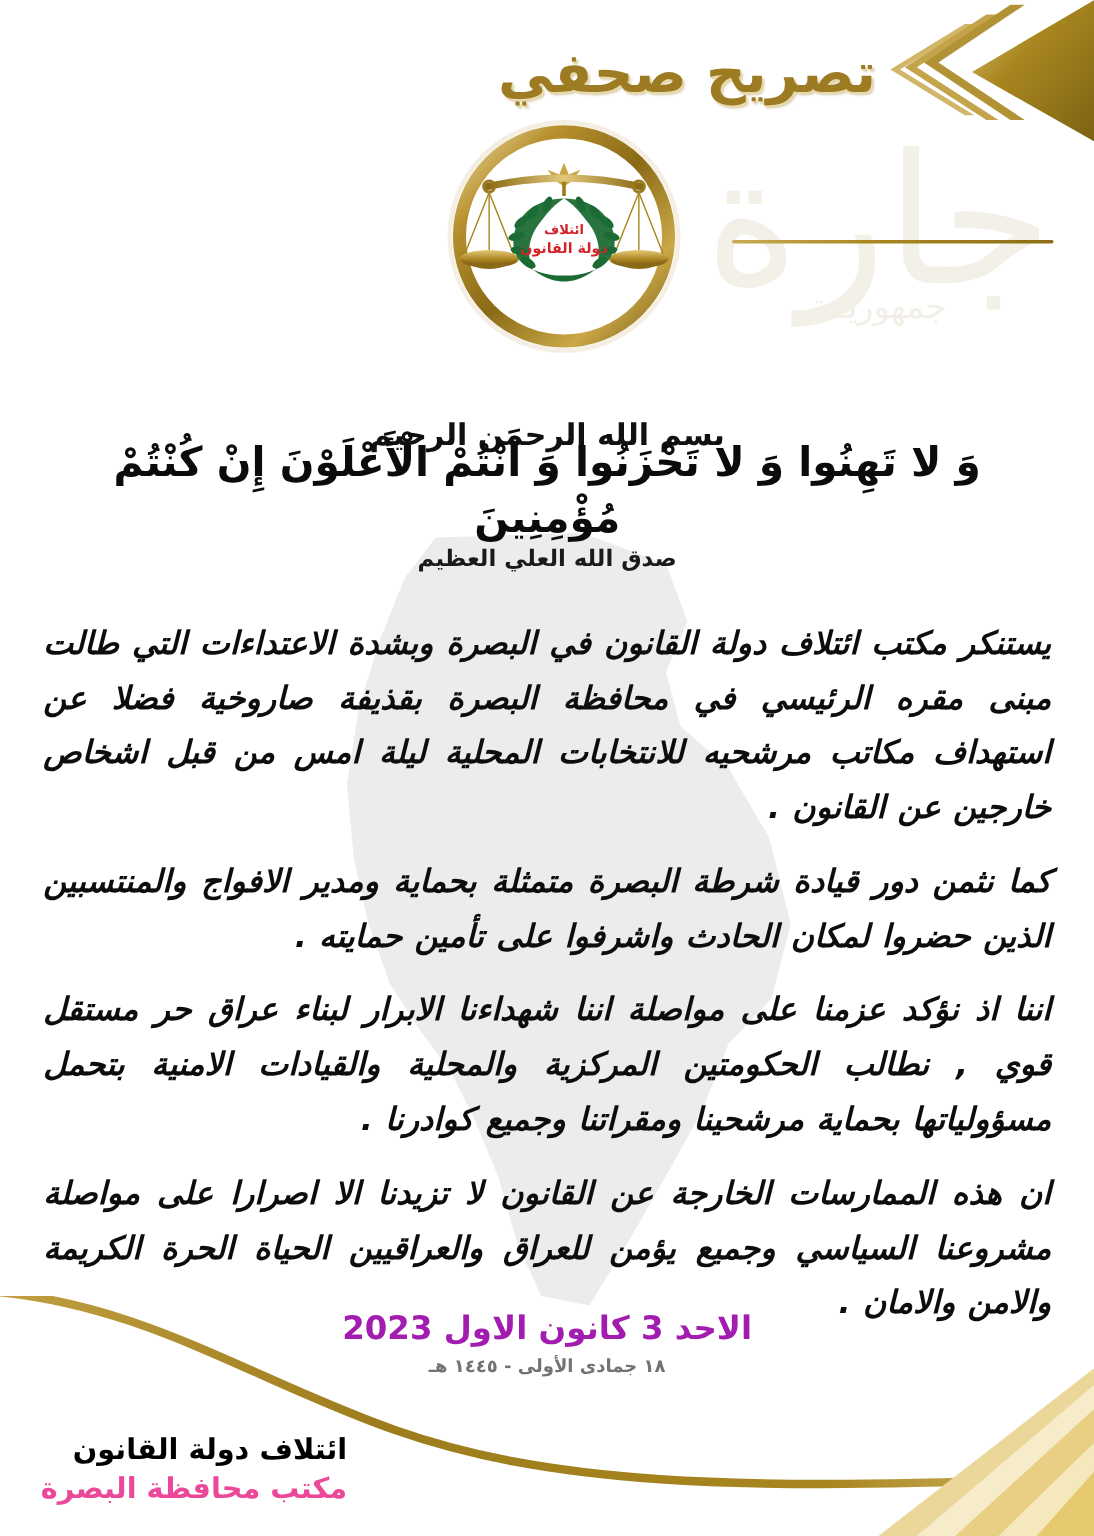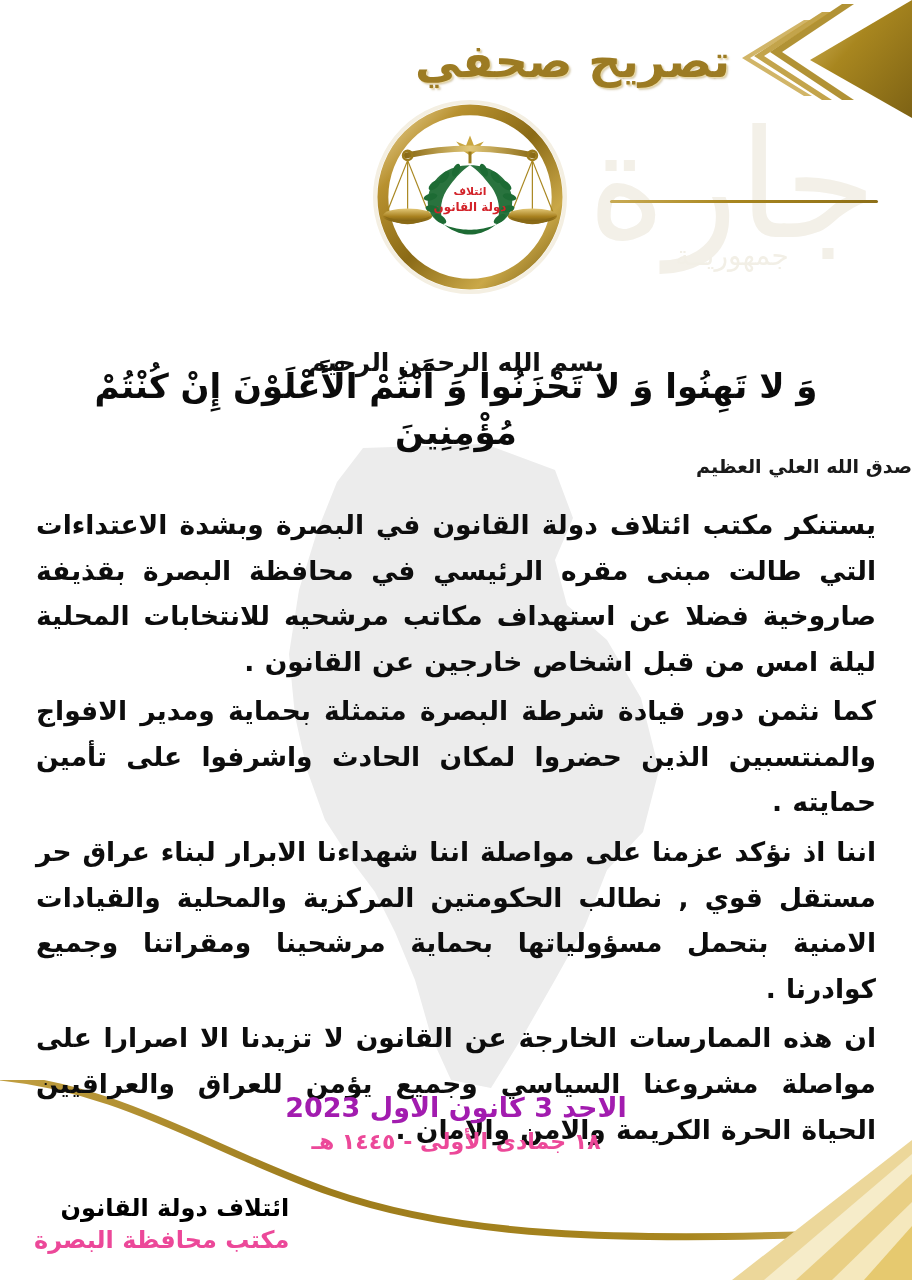--- a/index.html
+++ b/index.html
@@ -123,43 +123,45 @@
     font-weight: bold;
     color: #0b0b0b;
     line-height: 1.35;
     padding: 0 35px;
     box-sizing: border-box;
   }
   .sadaq {
     position: absolute;
     top: 455px;
     width: 912px;
+    text-align: center;
     font-size: 19px;
     font-weight: bold;
     color: #1a1a1a;
   }
 
   .body-text {
     position: absolute;
     top: 498px;
     right: 36px;
     left: 36px;
     font-size: 26.5px;
     font-weight: bold;
     color: #0d0d0d;
     line-height: 1.72;
     text-align: justify;
     text-align-last: right;
     text-justify: inter-word;
     word-spacing: 1px;
   }
   .body-text p {
-    margin: 4px 0 2px 0;
+    margin: 16px 0 2px 0;
     text-align: justify;
     text-align-last: right;
+    font-style: italic;
   }
   .body-text p.last-center {
     text-align-last: right;
   }
 
   
   .date-block {
     position: absolute;
     top: 1092px;
     width: 912px;
@@ -167,23 +169,23 @@
     z-index: 8;
   }
   .date-g {
     font-size: 27px;
     font-weight: bold;
     color: #a21caf;
     direction: rtl;
   }
   .date-h {
     margin-top: 6px;
-    font-size: 22px;
-    font-weight: bold;
-    color: #ec4899;
+    font-size: 15px;
+    font-weight: bold;
+    color: #737373;
     direction: rtl;
   }
 
   
   .swoosh {
     position: absolute;
     left: 0;
     bottom: 0;
     width: 912px;
     height: 200px;

